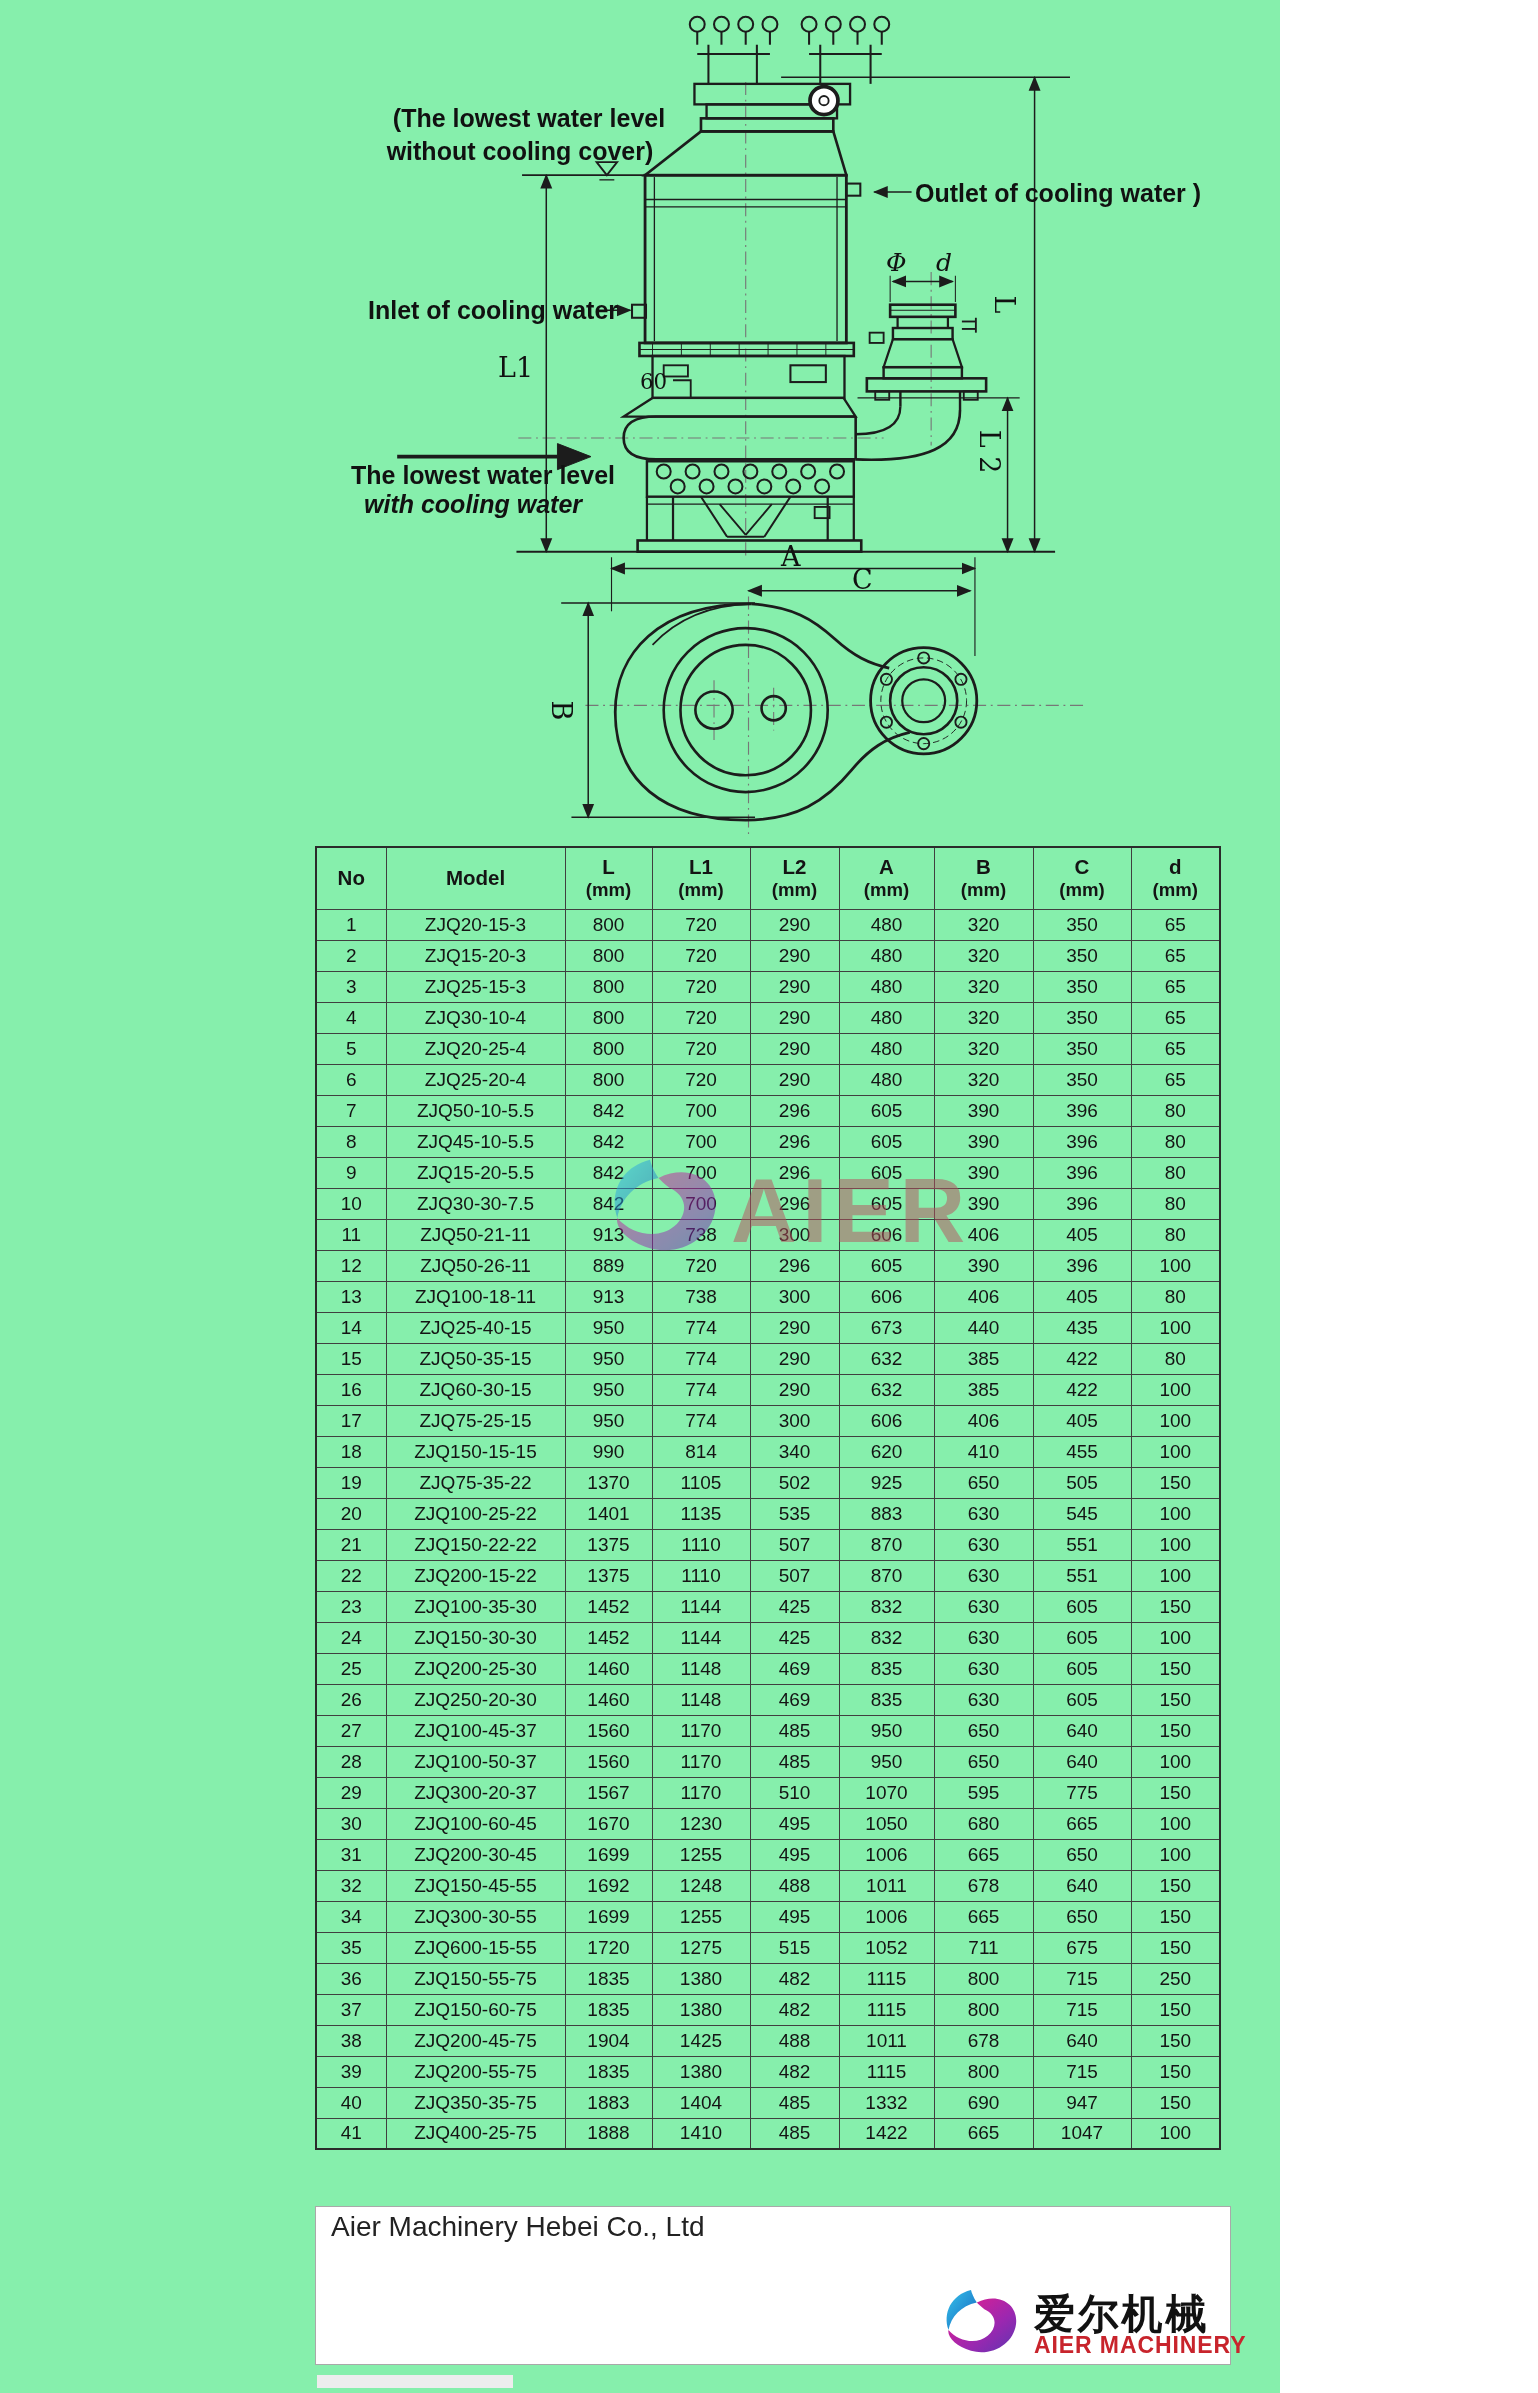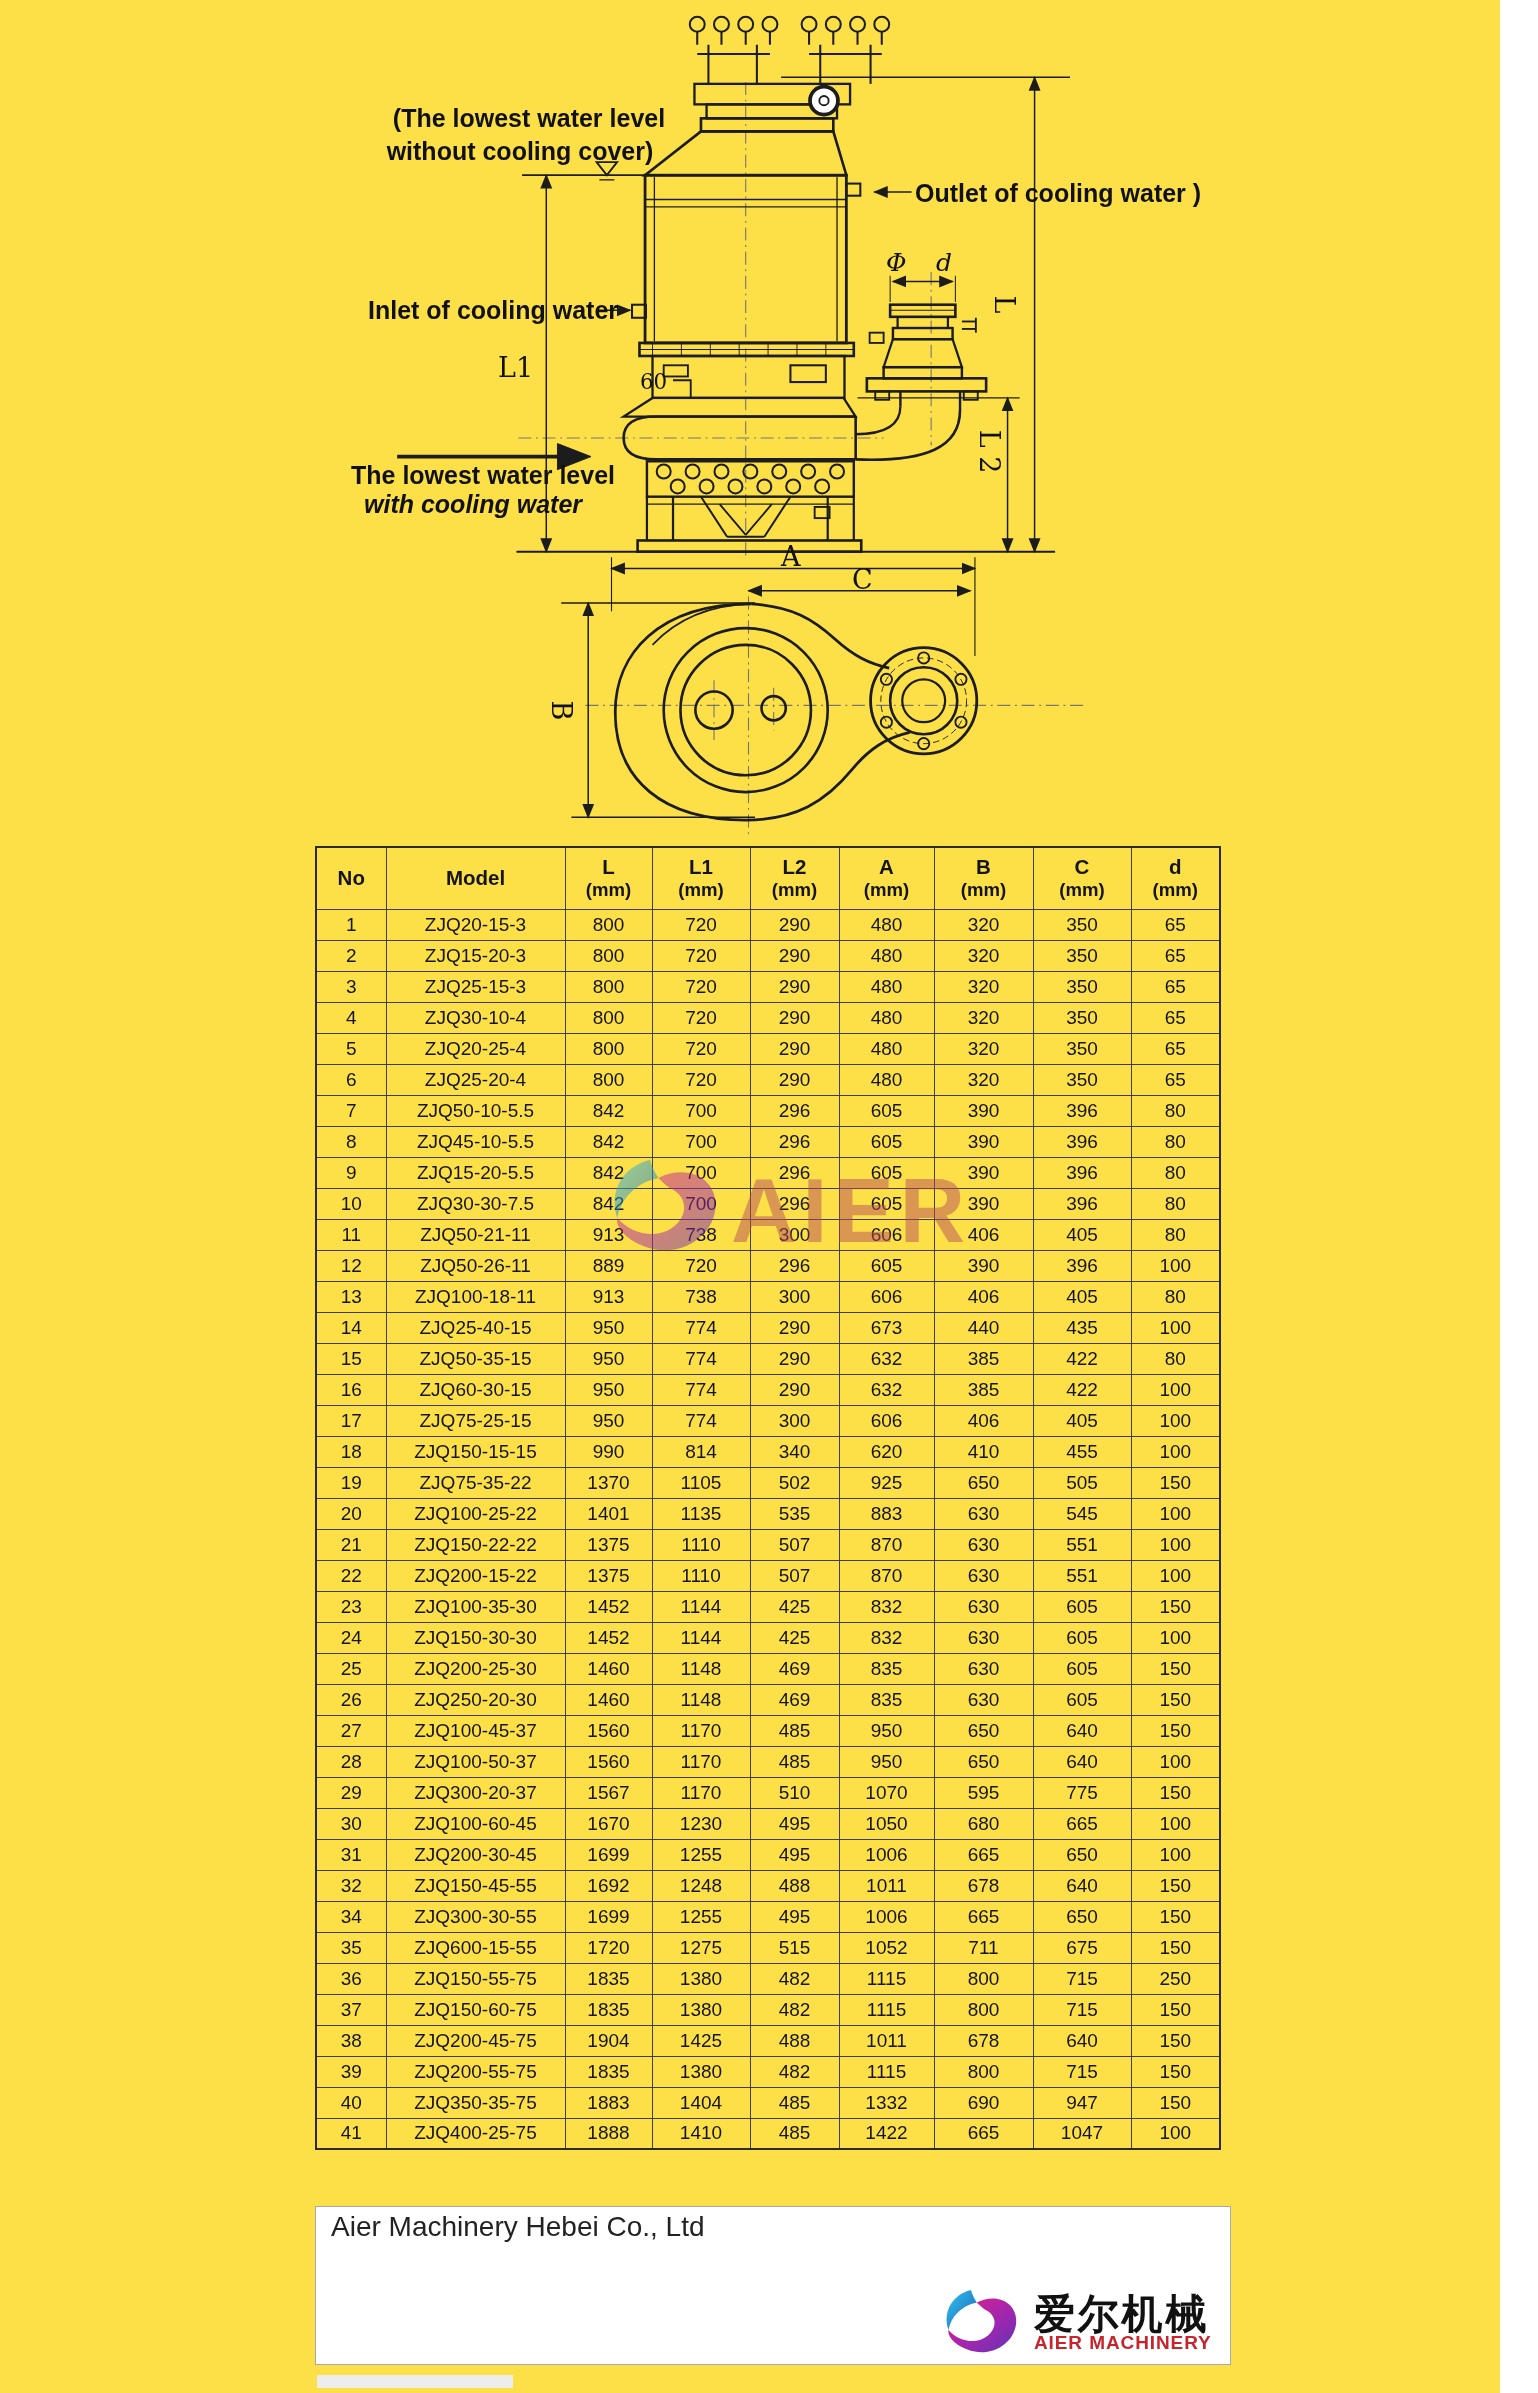--- a/index.html
+++ b/index.html
@@ -1,16 +1,16 @@
 <!DOCTYPE html>
 <html style="font-size:15px"><head>
 <meta charset="utf-8">
 <style>
   html,body{margin:0;padding:0;background:#fff;}
-  .page{position:relative;width:1500px;height:2394px;background:#fde047;overflow:hidden;
+  .page{position:relative;width:1280px;height:2394px;background:#86efac;overflow:hidden;
         font-family:"Liberation Sans",sans-serif;color:#161616;}
   svg{position:absolute;left:0;top:0;}
   .dlabel{position:absolute;white-space:nowrap;color:#111;}
   .lbl-bold{font-family:"Liberation Sans",sans-serif;font-weight:bold;font-size:25px;}
   .lbl-dim{font-family:"DejaVu Serif","Liberation Serif",serif;font-size:27px;}
   .lbl-dim-i{font-family:"DejaVu Serif","Liberation Serif",serif;font-style:italic;font-size:25px;}
   .rot90{transform:rotate(90deg);transform-origin:center;}
   .center{text-align:center;}
 
   table.dims{position:absolute;left:315px;top:846px;width:904px;border-collapse:collapse;
@@ -27,21 +27,21 @@
        pointer-events:none;opacity:0.5;}
   .wm-text{position:absolute;left:127px;top:7.5px;font-size:91px;font-weight:800;
        letter-spacing:5.6px;color:#b9505e;font-family:"Liberation Sans",sans-serif;}
 
   .footer{position:absolute;left:315px;top:2206px;width:914px;height:157px;
        border:1.9px solid #a9a9a9;background:#fff;}
   .f-company{position:absolute;left:15px;top:3.7px;font-size:28px;color:#222;}
   .f-lines{position:absolute;left:15px;top:41px;font-size:19px;line-height:25px;color:#222;}
   .f-logo-cn{position:absolute;left:718px;top:80px;font-size:41px;font-weight:bold;color:#111;
        letter-spacing:2.8px;white-space:nowrap;}
-  .f-logo-en{position:absolute;left:718px;top:125px;font-size:19px;font-weight:bold;color:#c8242c;
+  .f-logo-en{position:absolute;left:718px;top:125px;font-size:23px;font-weight:bold;color:#c8242c;
        letter-spacing:0.9px;white-space:nowrap;}
   .scan-strip{position:absolute;left:317px;top:2375px;width:196px;height:13px;background:#ededed;}
 </style>
 </head>
 <body>
 
 <div class="page">
 
   <svg width="1538" height="848" viewBox="0 0 1650 910">
     <defs>

